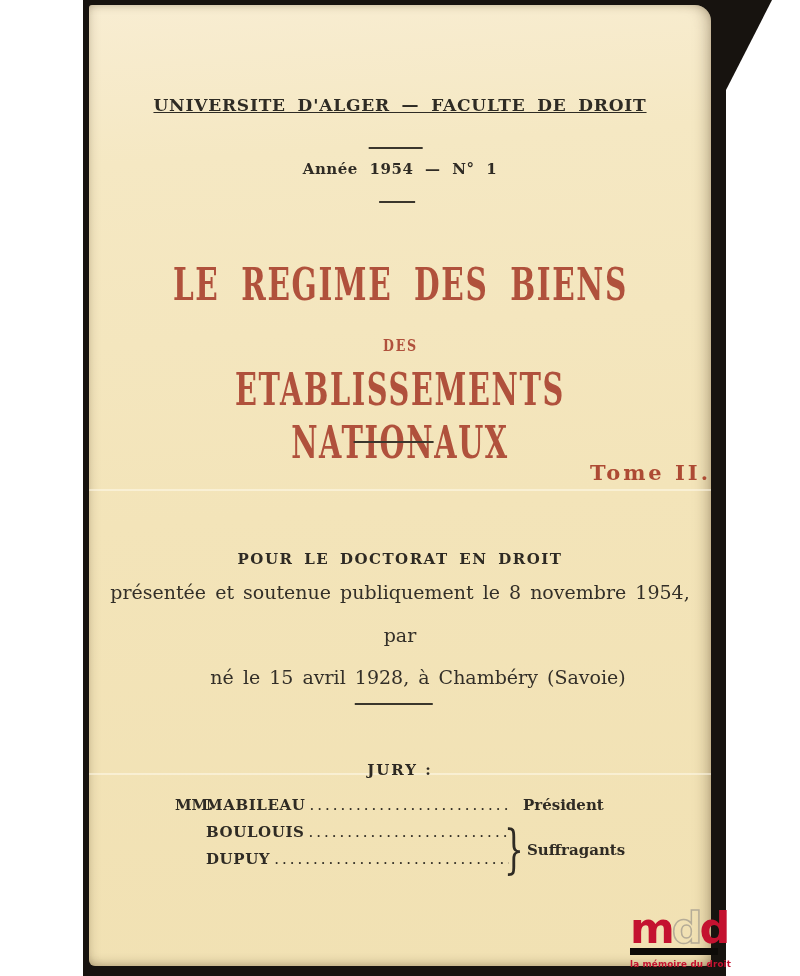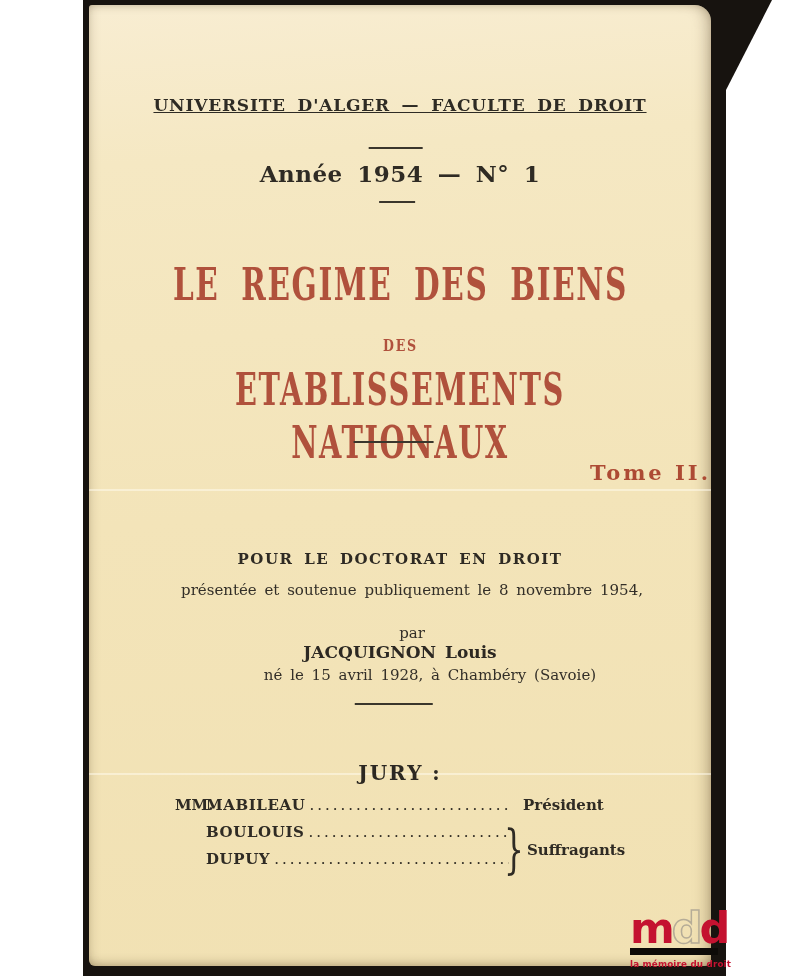--- a/index.html
+++ b/index.html
@@ -23,39 +23,39 @@
   }
   .abs{position:absolute;left:0;width:100%;text-align:center;}
   .crease{position:absolute;left:0;width:100%;height:2px;background:rgba(255,252,240,.5);}
   .crease1{top:484px;} .crease2{top:768px;}
   .rule{position:absolute;left:50%;height:2px;background:#3a362c;transform:translateX(-58%);}
   .rule1{top:142px;width:54px;}
   .rule2{top:196px;width:36px;}
   .rule3{top:436px;width:80px;}
   .rule4{top:698px;width:78px;}
   .institution{top:90px;font-size:17px;font-weight:bold;color:#2e2b24;letter-spacing:.8px;word-spacing:5px;text-decoration:underline;}
-  .issue{top:155px;font-size:23px;font-weight:bold;color:#2f2b24;letter-spacing:.5px;word-spacing:6px;text-align:center;}
+  .issue{top:155px;font-size:15px;font-weight:bold;color:#2f2b24;letter-spacing:.5px;word-spacing:6px;text-align:center;}
   .red{color:#b0513c;}
   .tscale{display:inline-block;transform-origin:center;font-weight:bold;}
   .title1{top:258px;font-size:36px;}
   .title1 .tscale{transform:scale(.82,1.25);letter-spacing:2px;word-spacing:12px;}
   .title2{top:332px;font-size:14px;}
   .title2 .tscale{transform:scale(.9,1.25);letter-spacing:2px;}
   .title3{top:368px;font-size:36px;}
   .title3 .tscale{transform:scale(.8,1.25);letter-spacing:2px;word-spacing:14px;}
   .tome{top:455px;font-size:21px;font-weight:bold;color:#ad4a34;letter-spacing:3px;text-align:right;}
   .these{top:503px;font-size:28px;font-weight:bold;color:#2b2722;letter-spacing:3px;}
   .these-sub{top:545px;font-size:15px;font-weight:bold;color:#2e2a23;letter-spacing:1.5px;word-spacing:4px;}
-  .body-line{font-size:15px;color:#332f28;word-spacing:3px;padding-left:12px;}
+  .body-line{font-size:19px;color:#332f28;word-spacing:3px;}
   .defense1{top:576px;}
   .defense2{top:598px;}
   .par{top:619px;}
   .author{top:637px;font-weight:bold;font-size:17px;color:#2c2822;word-spacing:3px;}
   .birth{top:661px;margin-left:18px;}
-  .jury-heading{top:756px;font-size:20px;font-weight:bold;color:#2c2822;letter-spacing:2px;}
+  .jury-heading{top:756px;font-size:15px;font-weight:bold;color:#2c2822;letter-spacing:2px;}
   .jury{position:absolute;left:86px;top:791px;width:448px;color:#2f2b24;}
   .jury-row{display:flex;align-items:baseline;height:27px;font-size:15px;font-weight:600;}
   .jury-prefix{width:31px;}
   .jury-name{letter-spacing:.6px;white-space:nowrap;}
   .jury-dots{flex:1;overflow:hidden;white-space:nowrap;letter-spacing:3px;margin-left:4px;margin-right:14px;font-weight:normal;}
   .jury-role{width:100px;white-space:nowrap;}
   .jury-brace{position:absolute;left:329px;top:27px;font-size:52px;line-height:1;font-weight:normal;
     transform:scaleX(.6);transform-origin:left center;color:#2f2b24;}
   .jury-suffragants{position:absolute;left:352px;top:45px;font-size:15px;font-weight:600;}
   
@@ -93,21 +93,20 @@
     <span class="tscale">ETABLISSEMENTS NATIONAUX</span>
   </div>
 
   <div class="rule rule3"></div>
   <div class="abs tome">Tome II.</div>
 
   <div class="abs these-sub">POUR LE DOCTORAT EN DROIT</div>
 
   <div class="abs body-line defense1">présentée et soutenue publiquement le 8 novembre 1954,</div>
   <div class="abs body-line par">par</div>
-  <div class="abs author">JACQUIGNON Louis</div>
   <div class="abs body-line birth">né le 15 avril 1928, à Chambéry (Savoie)</div>
 
   <div class="rule rule4"></div>
 
   <div class="abs jury-heading">JURY :</div>
 
   <div class="jury">
     <div class="jury-row">
       <span class="jury-prefix">MM.</span>
       <span class="jury-name">MABILEAU</span>

